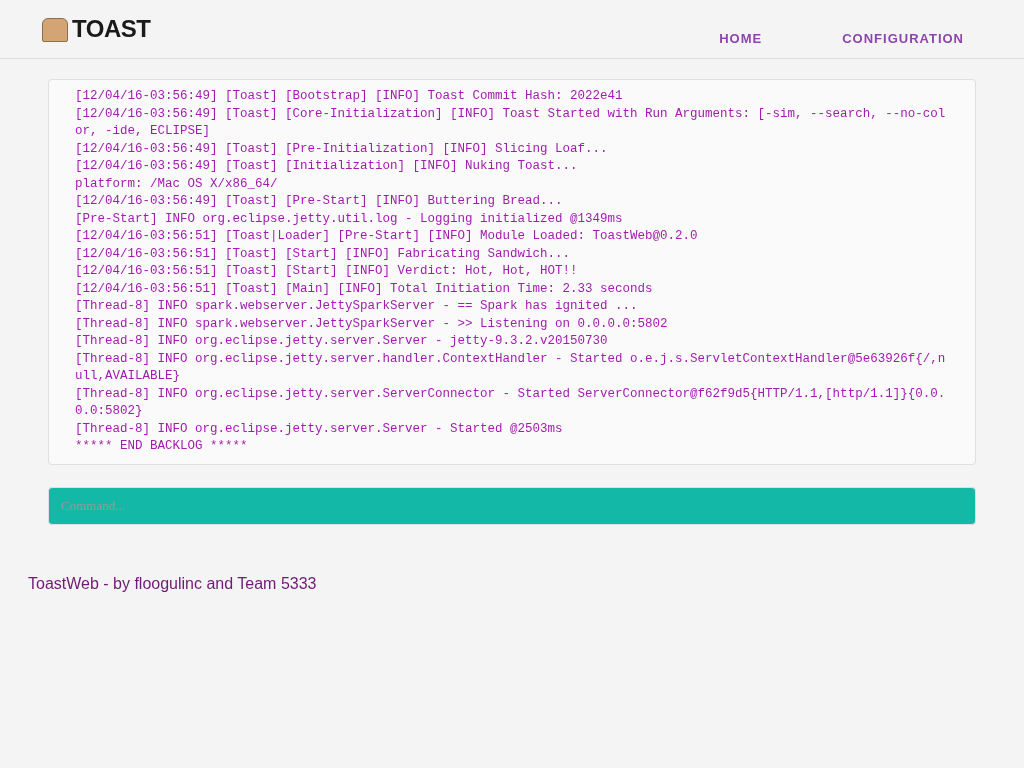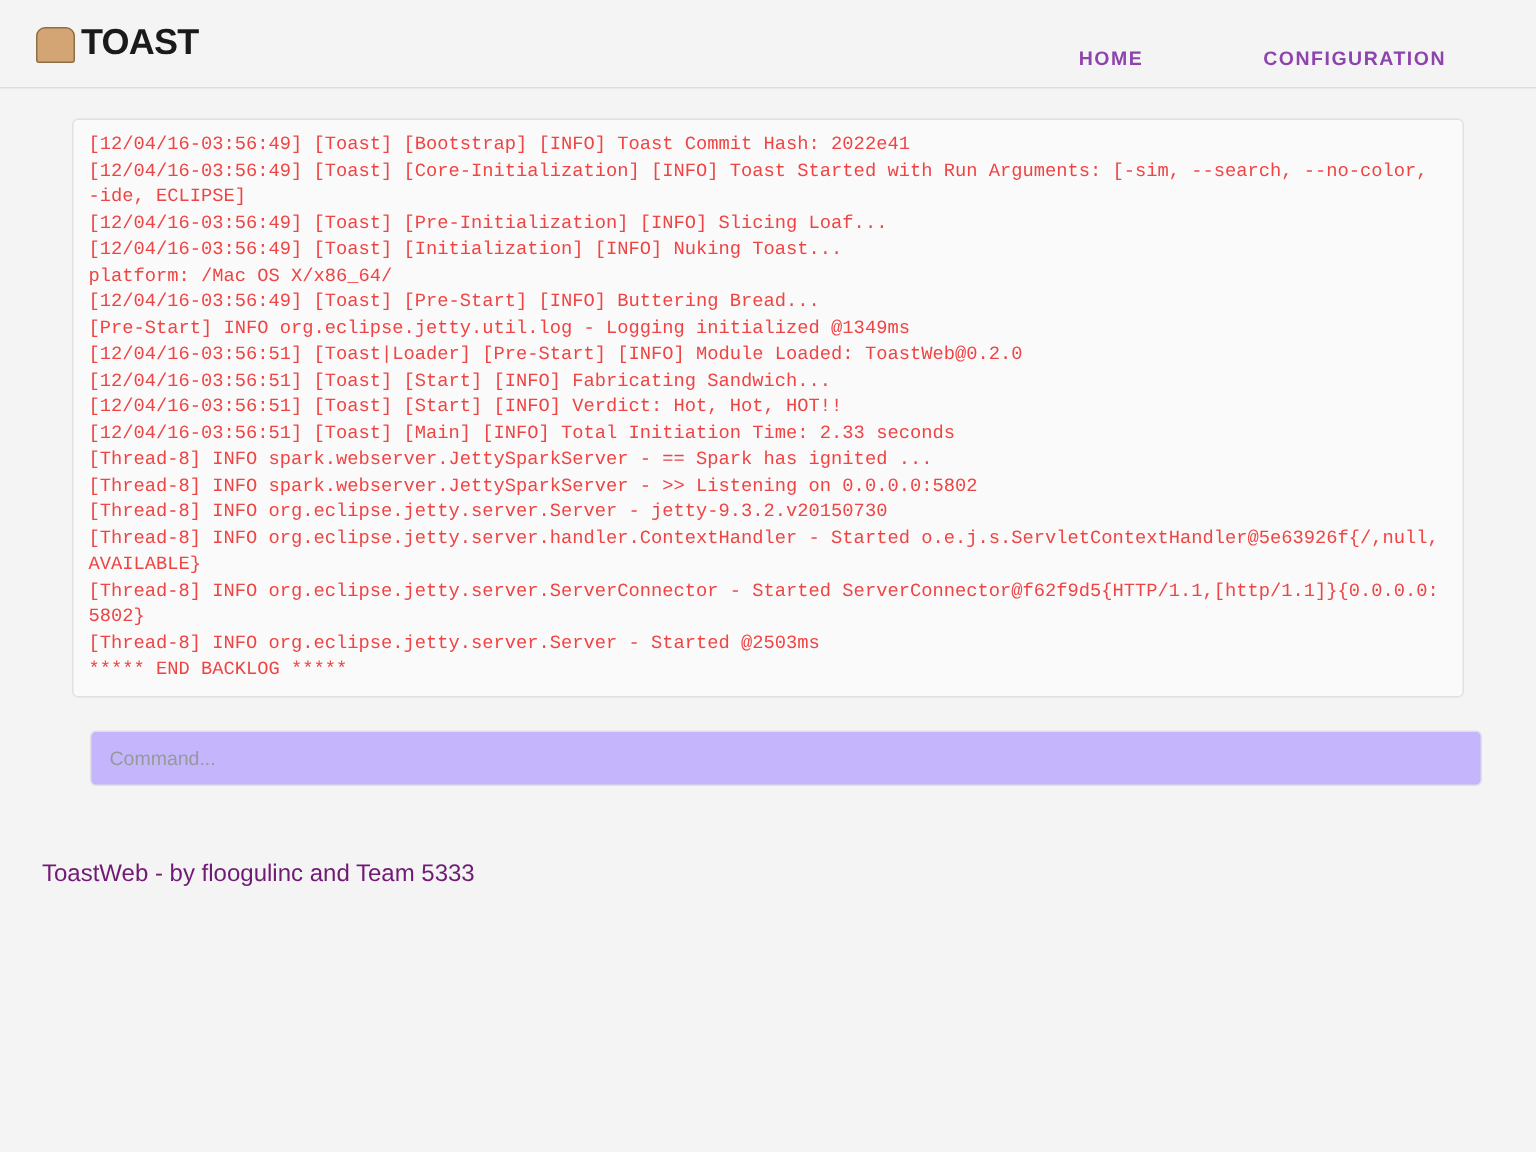--- a/index.html
+++ b/index.html
@@ -11,21 +11,21 @@
       font-family: -apple-system, BlinkMacSystemFont, "Helvetica Neue", Arial, sans-serif;
       background: #f4f4f4;
       width: 1024px;
       height: 768px;
       overflow: hidden;
     }
     .header {
       display: flex;
       align-items: center;
       justify-content: space-between;
-      padding: 12px 30px 12px 24px;
+      padding: 12px 30px 12px 42px;
       background: #f4f4f4;
       border-bottom: 1px solid #ddd;
       height: 59px;
     }
     .logo {
       display: flex;
       align-items: center;
       gap: 6px;
     }
     .logo-icon {
@@ -71,41 +71,40 @@
     .page-title {
       font-size: 36px;
       font-weight: 400;
       color: #444;
       margin-bottom: 20px;
     }
     .console-output {
       background: #fafafa;
       border: 1px solid #e0e0e0;
       border-radius: 4px;
-      padding: 8px 10px;
+      padding: 8px 26px;
       font-family: "Menlo", "Consolas", "Courier New", monospace;
       font-size: 12.5px;
       line-height: 1.4;
-      color: #ef4444;
+      color: #a21caf;
       white-space: pre-wrap;
       word-break: break-all;
       margin-bottom: 22px;
       min-height: 296px;
     }
     .command-input {
       width: 100%;
       padding: 10px 12px;
-      font-family: Liberation Sans, sans-serif;
+      font-family: Liberation Serif, serif;
       font-size: 13px;
       color: #444;
-      background: #c4b5fd;
+      background: #14b8a6;
       border: 1px solid #e0e0e0;
       border-radius: 4px;
       outline: none;
-      margin-left: 12px;
     }
     .command-input::placeholder {
       color: #999;
     }
     .footer {
       padding: 30px 28px;
       font-size: 16px;
       color: #701a75;
     }
   </style>

